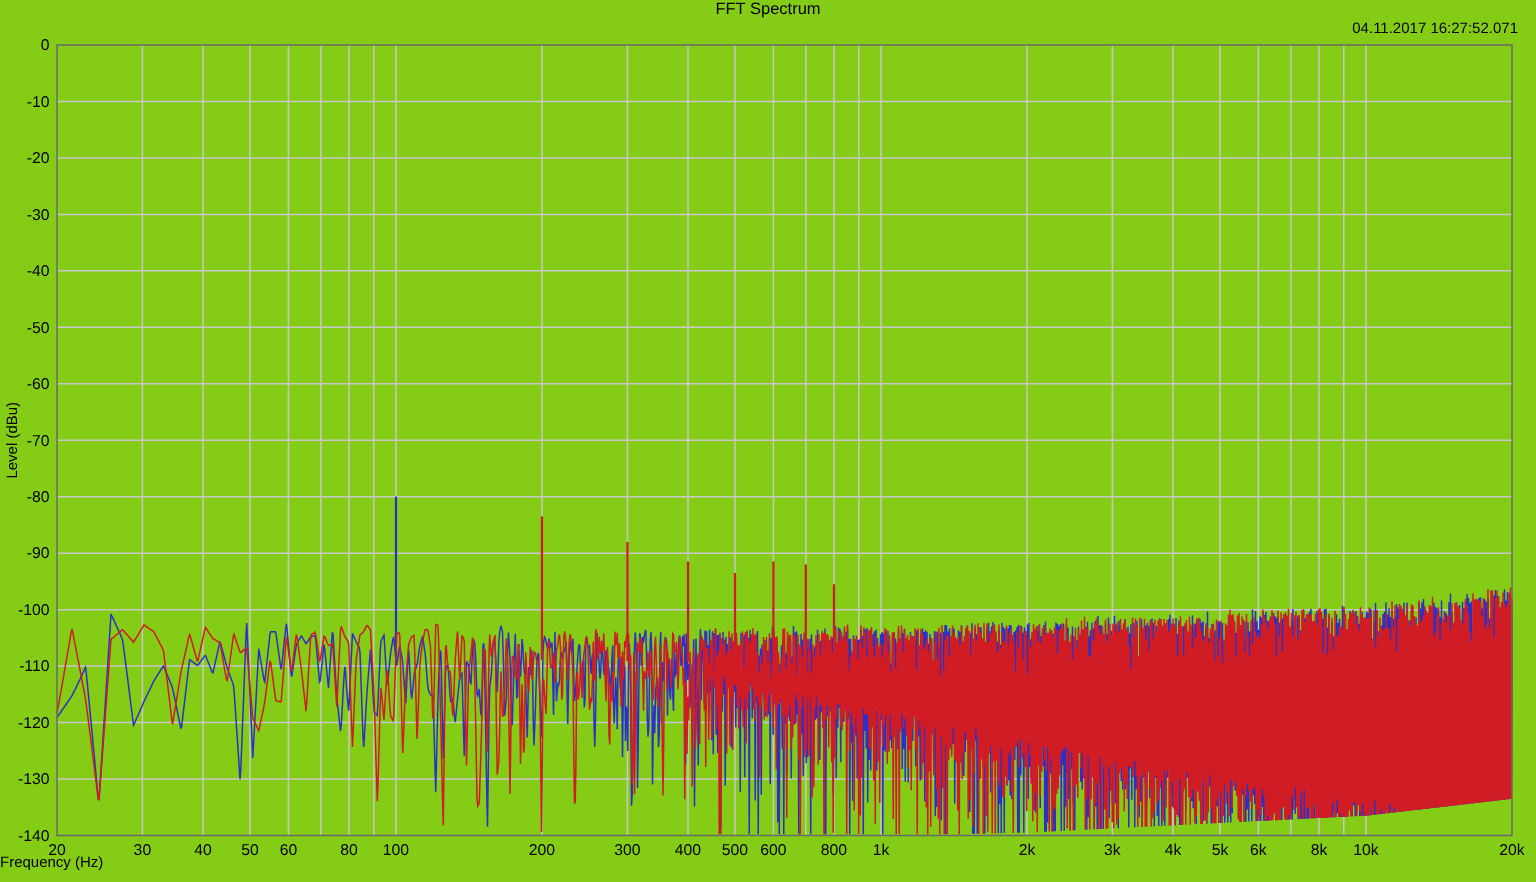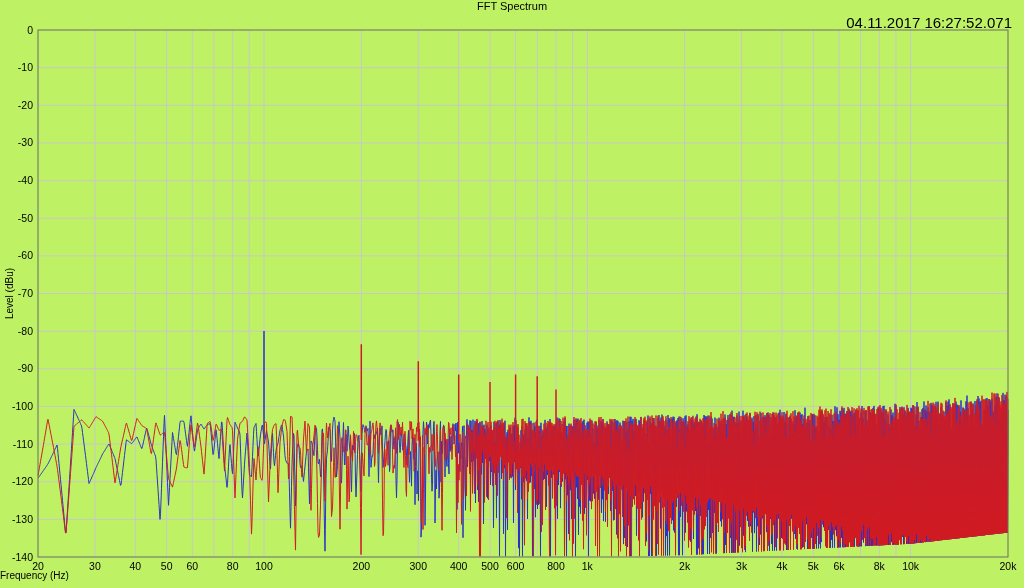--- a/index.html
+++ b/index.html
@@ -1,30 +1,30 @@
 <!DOCTYPE html>
 <html><head>
 <meta charset="utf-8">
 <style>
   html,body{margin:0;padding:0;background:#ffffff;}
   .stage{
     position:relative;
     width:1024px;height:588px;
-    background:#bef264;
+    background:#84cc16;
     font-family:"Liberation Sans", sans-serif;
     color:#000;
     overflow:hidden;
   }
   .chart-title{
     position:absolute;top:0px;left:0;width:100%;
     text-align:center;font-size:11px;line-height:13px;color:#000;
   }
   .timestamp{
     position:absolute;top:14px;right:12px;
-    font-size:15px;color:#000;
+    font-size:10px;color:#000;
   }
   .ylabel{
     position:absolute;left:-36px;top:288px;width:90px;
     text-align:center;font-size:10px;color:#000;
     transform:rotate(-90deg);transform-origin:center;
   }
   .xlabel{
     position:absolute;left:0;top:570px;width:100%;
     text-align:left;font-size:10px;color:#000;
   }

